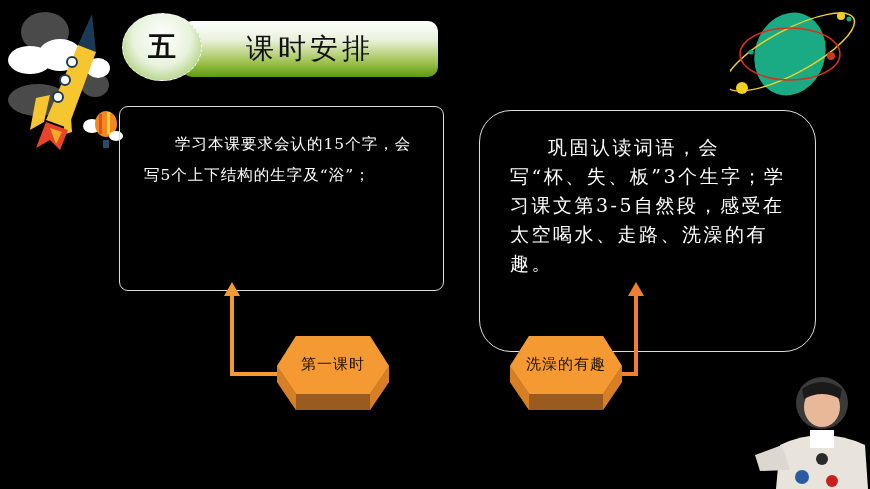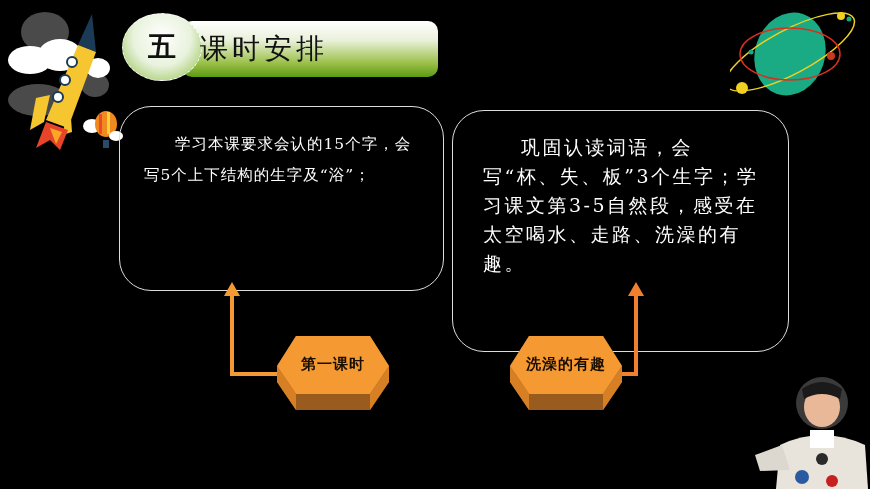--- a/index.html
+++ b/index.html
@@ -7,35 +7,35 @@
          font-family:"DejaVu Serif", "Liberation Serif", serif; }
   .abs { position:absolute; }
   
   .banner { left:182px; top:21px; width:256px; height:56px; border-radius:10px;
             background:linear-gradient(#ffffff 0%, #e8f0d8 35%, #9cc04a 75%, #5c9a10 100%); }
   .banner-circle { left:122px; top:13px; width:80px; height:68px; border-radius:50%;
             background:radial-gradient(circle at 50% 35%, #ffffff 0%, #e8f2dc 50%, #8cbc44 100%);
             border:1px dashed #fff; box-sizing:border-box; }
   .num { left:122px; top:13px; width:80px; height:68px; line-height:68px; text-align:center;
          font-size:28px; font-weight:bold; color:#111; }
-  .title { left:200px; top:21px; width:220px; height:56px; line-height:56px; text-align:left;
+  .title { left:200px; top:21px; width:220px; height:56px; line-height:56px; text-align:center;
            font-size:28px; color:#111; letter-spacing:4px; }
   
   .box { border:1.5px solid #ddd; border-radius:32px; box-sizing:border-box; color:#fff; }
   .box1 { left:119px; top:106px; width:325px; height:185px; padding:22px 18px 10px 24px;
-          font-size:15.5px; line-height:30.5px; }
-  .box2 { left:452px; top:110px; width:337px; height:242px; padding:22px 20px 10px 30px;
+          font-size:15.5px; line-height:30.5px;border-radius:9px; }
+  .box2 { left:479px; top:110px; width:337px; height:242px; padding:22px 20px 10px 30px;
           font-size:19px; line-height:29px; }
   .para { margin:0; text-indent:2em; letter-spacing:1px; }
   .box2 .para { letter-spacing:2.5px; }
   
   .line { background:#f59a32; }
   
   .hex { width:112px; height:74px; }
-  .hex-label { width:112px; text-align:center; font-size:15px; font-weight:bold; color:#1a0e00; letter-spacing:1px; }
+  .hex-label { width:112px; text-align:center; font-size:15px; font-weight:normal; color:#1a0e00; letter-spacing:1px; }
 </style>
 </head>
 <body>
 
 <svg class="abs" style="left:0;top:0" width="130" height="165">
   <ellipse cx="45" cy="32" rx="24" ry="20" fill="#4a4a4a"></ellipse>
   <ellipse cx="30" cy="60" rx="22" ry="14" fill="#fff"></ellipse>
   <ellipse cx="60" cy="55" rx="22" ry="16" fill="#fff"></ellipse>
   <ellipse cx="38" cy="100" rx="30" ry="16" fill="#4a4a4a"></ellipse>
   <ellipse cx="95" cy="85" rx="14" ry="12" fill="#4a4a4a"></ellipse>

